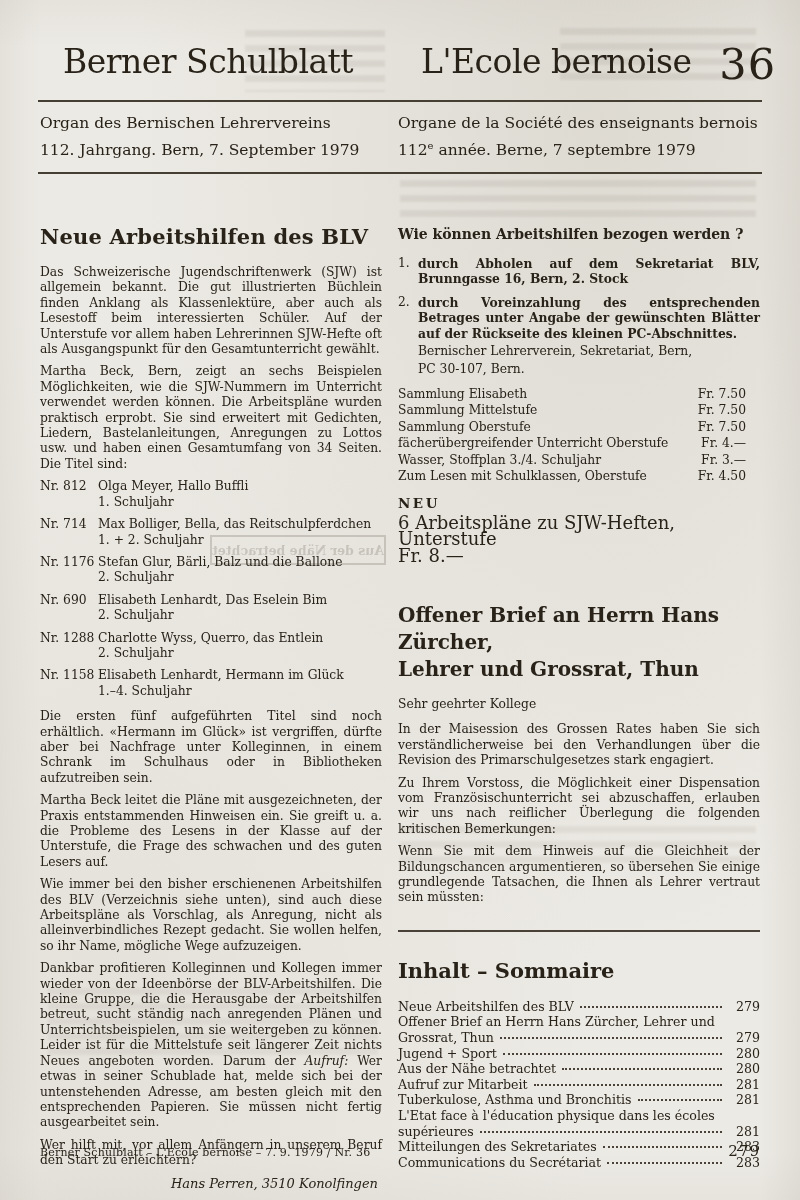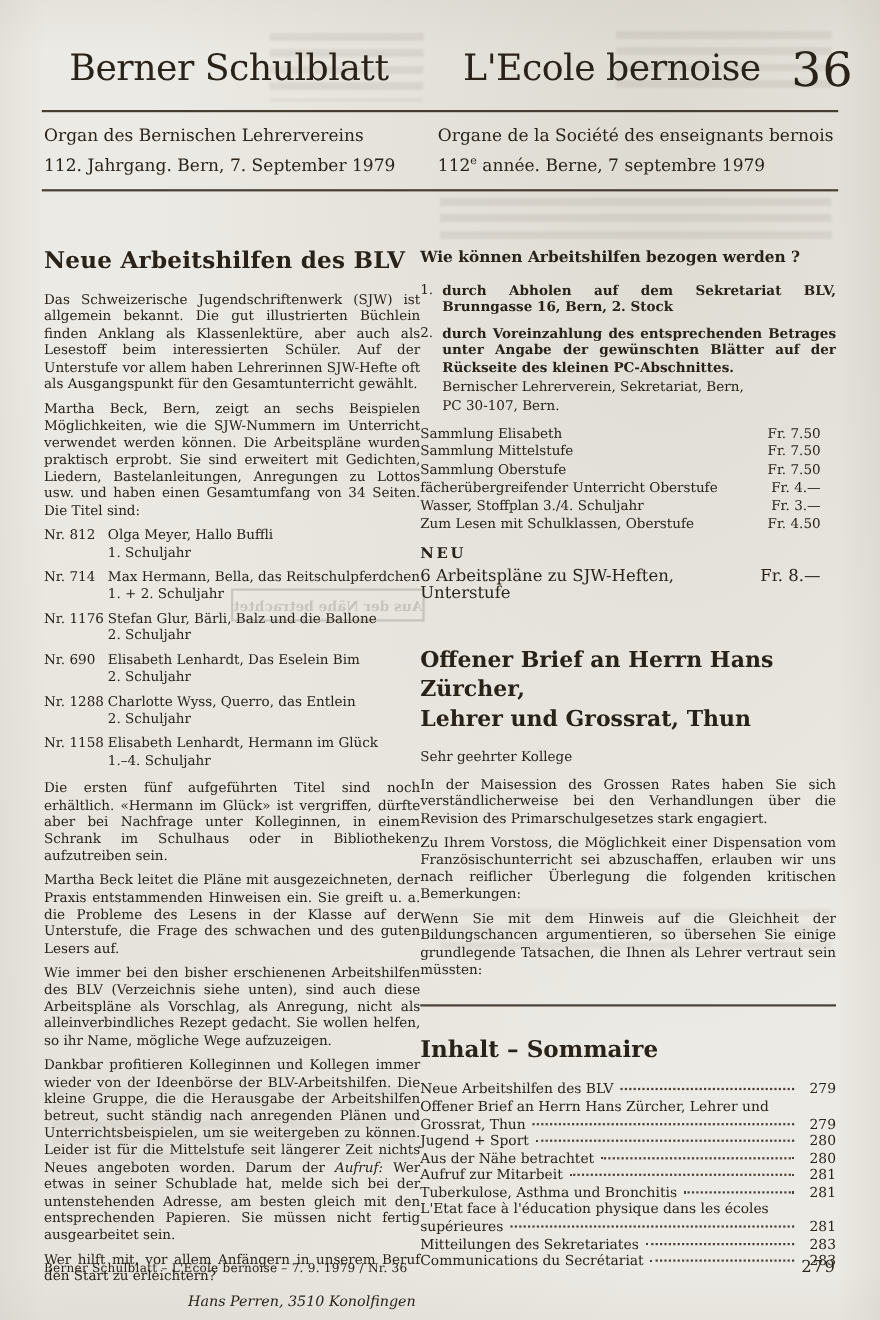--- a/index.html
+++ b/index.html
@@ -42,21 +42,21 @@
   .m-num{font-size:43px;letter-spacing:1px;transform:translateY(3px);}
   .rule{position:absolute;left:38px;right:38px;height:2px;background:#453e33;}
   .rule-1{top:100px;}
   .rule-2{top:172px;}
   .subhead{position:absolute;left:40px;right:40px;top:110px;display:flex;font-size:15.5px;line-height:27px;}
   .sub-de{width:358px;}
   .sub-fr{flex:1;}
   .sub-fr sup{font-size:10px;vertical-align:super;line-height:0;}
 
   
-  .columns{position:absolute;left:40px;right:40px;top:224px;display:flex;}
+  .columns{position:absolute;left:40px;right:40px;top:224px;display:flex;gap:16px;}
   .col-left{width:342px;flex:none;}
   .col-right{flex:1;min-width:0;}
 
   .sec-head{font-size:21px;font-weight:700;letter-spacing:.2px;margin:0 0 15px;line-height:26px;}
   .body-p{font-size:12.3px;line-height:15.4px;text-align:justify;margin:0 0 7px;}
   .body-p em{font-style:italic;}
 
   .titles{margin:3px 0 10px;}
   .t-row{display:flex;font-size:12.3px;line-height:15.4px;margin:0 0 7px;}
   .t-nr{width:58px;flex:none;}
@@ -69,21 +69,21 @@
   .o-item{display:flex;font-size:12.3px;line-height:15.4px;margin:0 0 8px;}
   .o-num{width:20px;flex:none;}
   .o-body{flex:1;}
   .o-text{text-align:justify;font-weight:bold;}
   .o-extra{margin-top:3px;}
   .prices{margin-top:5px;padding-right:14px;font-size:12.3px;}
   .p-row{display:flex;justify-content:space-between;line-height:16.5px;align-items:baseline;}
   .p-label{padding-right:8px;}
   .p-price{flex:none;}
   .neu{font-weight:700;letter-spacing:2.5px;font-size:13.5px;margin:10px 0 4px;}
-  .neu-row{padding-right:14px;font-size:15px;}
+  .neu-row{padding-right:14px;font-size:18px;flex-direction:column;}
 
   .letter-head{font-size:20px;font-weight:700;line-height:27px;margin:38px 0 14px;}
   .salutation{font-size:12.3px;margin:0 0 11px;}
 
   .rule-thin{height:2px;background:#4a4238;margin:24px 0 0;}
   .toc-head{font-size:21px;font-weight:700;margin:26px 0 16px;}
   .toc{font-size:12.6px;}
   .toc-pre{line-height:15.6px;}
   .toc-row{display:flex;align-items:baseline;line-height:15.6px;}
   .toc-text{flex:none;max-width:78%;}
@@ -139,21 +139,21 @@
 
       <div class="titles">
 
           <div class="t-row">
             <span class="t-nr">Nr. 812</span>
             <span class="t-main"><span class="t-title">Olga Meyer, Hallo Buffli</span><span class="t-grade">1. Schuljahr</span></span>
           </div>
 
           <div class="t-row">
             <span class="t-nr">Nr. 714</span>
-            <span class="t-main"><span class="t-title">Max Hermann, Bella, das Reitschulpferdchen</span><span class="t-grade">1. + 2. Schuljahr</span></span>
+            <span class="t-main"><span class="t-title">Max Bolliger, Bella, das Reitschulpferdchen</span><span class="t-grade">1. + 2. Schuljahr</span></span>
           </div>
 
           <div class="t-row">
             <span class="t-nr">Nr. 1176</span>
             <span class="t-main"><span class="t-title">Stefan Glur, Bärli, Balz und die Ballone</span><span class="t-grade">2. Schuljahr</span></span>
           </div>
 
           <div class="t-row">
             <span class="t-nr">Nr. 690</span>
             <span class="t-main"><span class="t-title">Elisabeth Lenhardt, Das Eselein Bim</span><span class="t-grade">2. Schuljahr</span></span>

